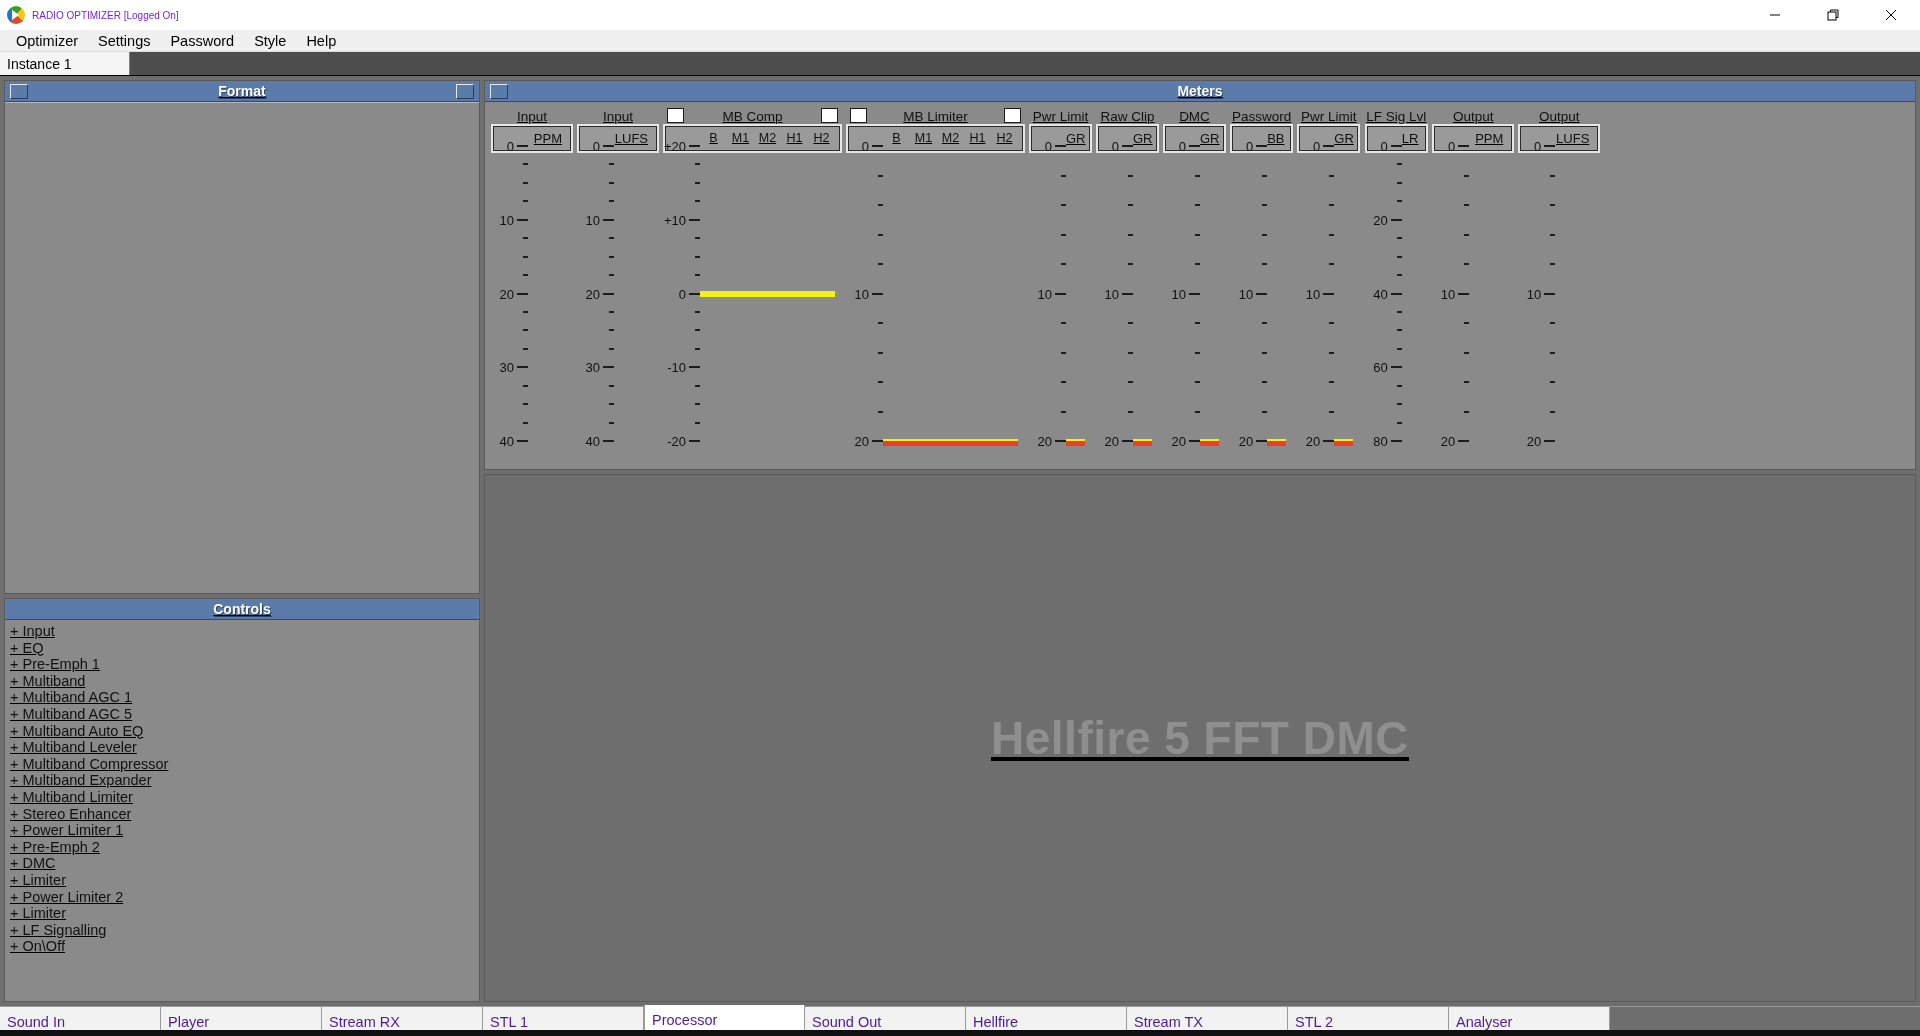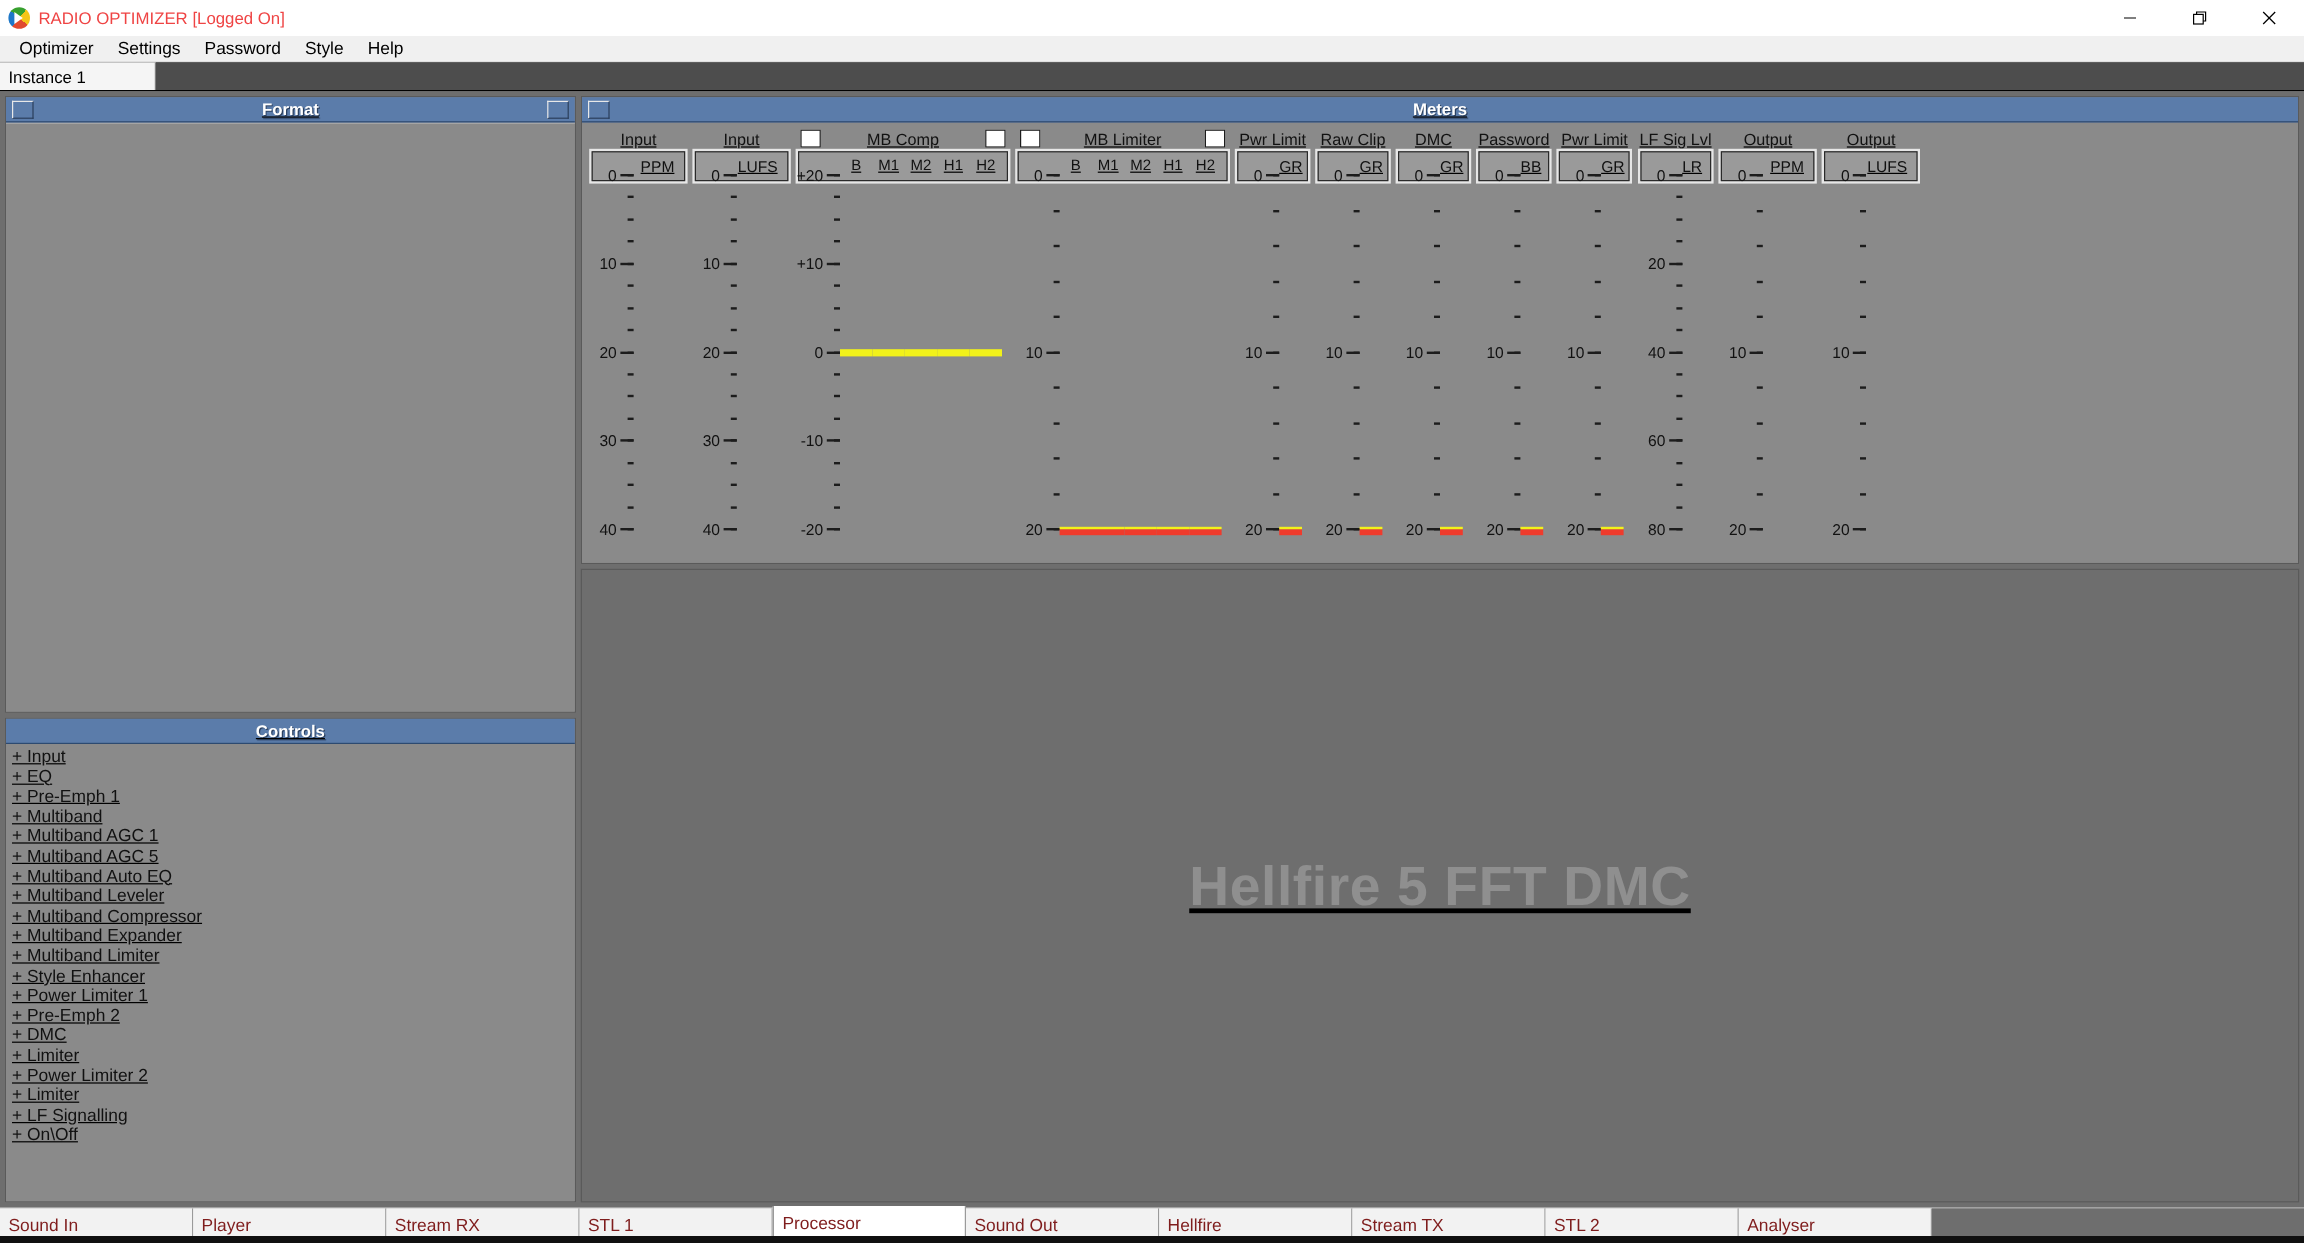--- a/index.html
+++ b/index.html
@@ -25,21 +25,21 @@
                      #f5c518 180deg 270deg, #e04a2f 270deg 360deg);
     position: relative; flex: none;
   }
   .app-logo::after {
     content: ""; position: absolute; left: 5px; top: 4px;
     width: 0; height: 0;
     border-left: 7px solid #ffffff;
     border-top: 5px solid transparent;
     border-bottom: 5px solid transparent;
   }
-  .title-text { font-size: 14px; color: #ef4444; }
+  .title-text { font-size: 10px; color: #6d28d9; }
   .win-controls { position: absolute; right: 0; top: 0; height: 30px; display: flex; }
   .win-btn {
     width: 58px; height: 30px; display: flex;
     align-items: center; justify-content: center;
     color: #000;
   }
   .win-btn svg { display: block; }
 
   
   .menubar {
@@ -198,21 +198,21 @@
     position: absolute; left: 0; top: 1006px;
     width: 1920px; height: 30px;
     background: #d8d8d8;
     display: flex; align-items: stretch;
     border-top: 1px solid #9a9a9a;
   }
   .btab {
     width: 161px; background: #f2f2f2;
     border-right: 1px solid #9a9a9a;
     display: flex; align-items: center; padding-left: 7px;
-    font-size: 14.5px; color: #7f1d1d;
+    font-size: 14.5px; color: #4c1d95;
   }
   .btab.active {
     background: #ffffff;
     border-left: 1px solid #9a9a9a;
     border-bottom: 2px solid #ffffff;
     margin-top: -2px;
   }
   .btab-rest { flex: 1; background: #6e6e6e; }
   .taskbar-peek {
     position: absolute; left: 0; top: 1030px;
@@ -284,21 +284,21 @@
             <div class="control-item">+ EQ</div>
             <div class="control-item">+ Pre-Emph 1</div>
             <div class="control-item">+ Multiband</div>
             <div class="control-item">+ Multiband AGC 1</div>
             <div class="control-item">+ Multiband AGC 5</div>
             <div class="control-item">+ Multiband Auto EQ</div>
             <div class="control-item">+ Multiband Leveler</div>
             <div class="control-item">+ Multiband Compressor</div>
             <div class="control-item">+ Multiband Expander</div>
             <div class="control-item">+ Multiband Limiter</div>
-            <div class="control-item">+ Style Enhancer</div>
+            <div class="control-item">+ Stereo Enhancer</div>
             <div class="control-item">+ Power Limiter 1</div>
             <div class="control-item">+ Pre-Emph 2</div>
             <div class="control-item">+ DMC</div>
             <div class="control-item">+ Limiter</div>
             <div class="control-item">+ Power Limiter 2</div>
             <div class="control-item">+ Limiter</div>
             <div class="control-item">+ LF Signalling</div>
             <div class="control-item">+ On\Off</div>
           </div>
       </div>

